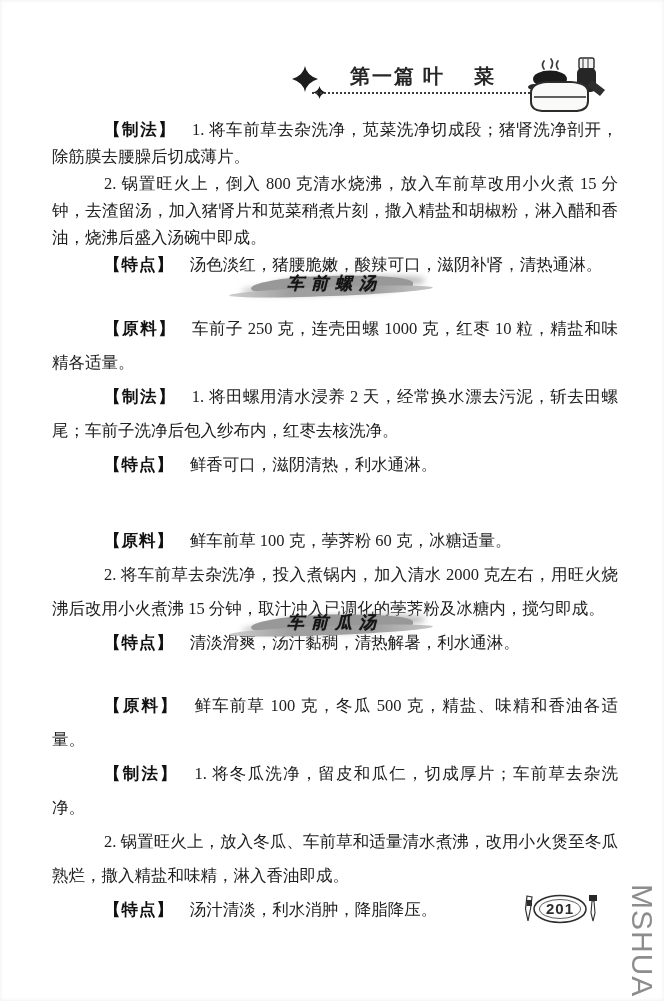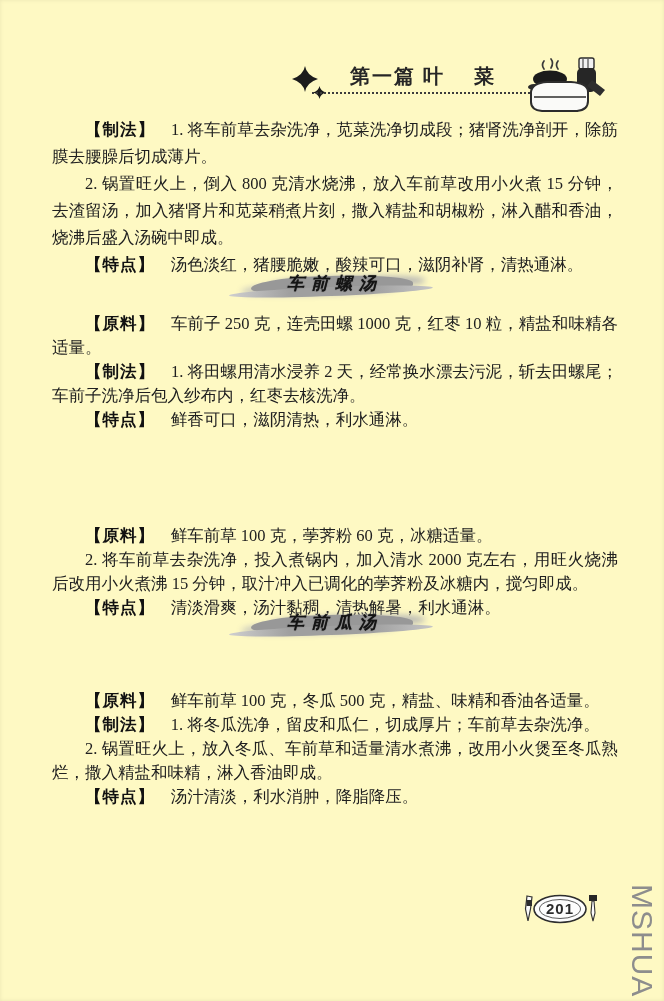--- a/index.html
+++ b/index.html
@@ -1,20 +1,20 @@
 <!DOCTYPE html>
 <html lang="zh"><head>
 <meta charset="utf-8">
 <style>
   html,body{margin:0;padding:0;background:#e8e8e8;}
   .page{
     position:relative;
     width:664px;height:1001px;
     margin:0 auto;
-    background:#fef9c3;
+    background:#ffffff;
     overflow:hidden;
     box-shadow:inset 0 0 4px rgba(0,0,0,.08);
     font-family:"Liberation Serif","DejaVu Serif",serif;
     color:#1f1f1f;
   }
   
   .hdr-star{position:absolute;}
   .hdr-star.big{left:292px;top:66px;}
   .hdr-star.small{left:313px;top:86px;}
   .hdr-title{
@@ -27,23 +27,23 @@
     border-bottom:2px dotted #3c3c3c;
   }
   .hdr-art{position:absolute;left:522px;top:56px;}
   
   .sec{
     position:absolute;left:52px;width:566px;
     font-size:16.5px;line-height:27px;
     text-align:justify;
     color:#202020;
   }
-  .sec.tight{line-height:24px;}
+  .sec.tight{line-height:34px;}
   .sec p{margin:0;text-indent:2em;}
-  .lbl{font-weight:700;color:#111;margin-right:.95em;letter-spacing:1px;}
+  .lbl{font-weight:700;color:#111;margin-right:.95em;letter-spacing:1px;margin-left:19px;}
   .lbl:empty{margin-right:0;}
   
   .title-row{
     position:absolute;left:52px;width:566px;height:36px;
     text-align:center;
   }
   .brush{position:relative;display:inline-block;padding:1px 6px;}
   .brush::before{ 
     content:"";position:absolute;z-index:0;
     left:-30px;right:-24px;top:5px;bottom:1px;

